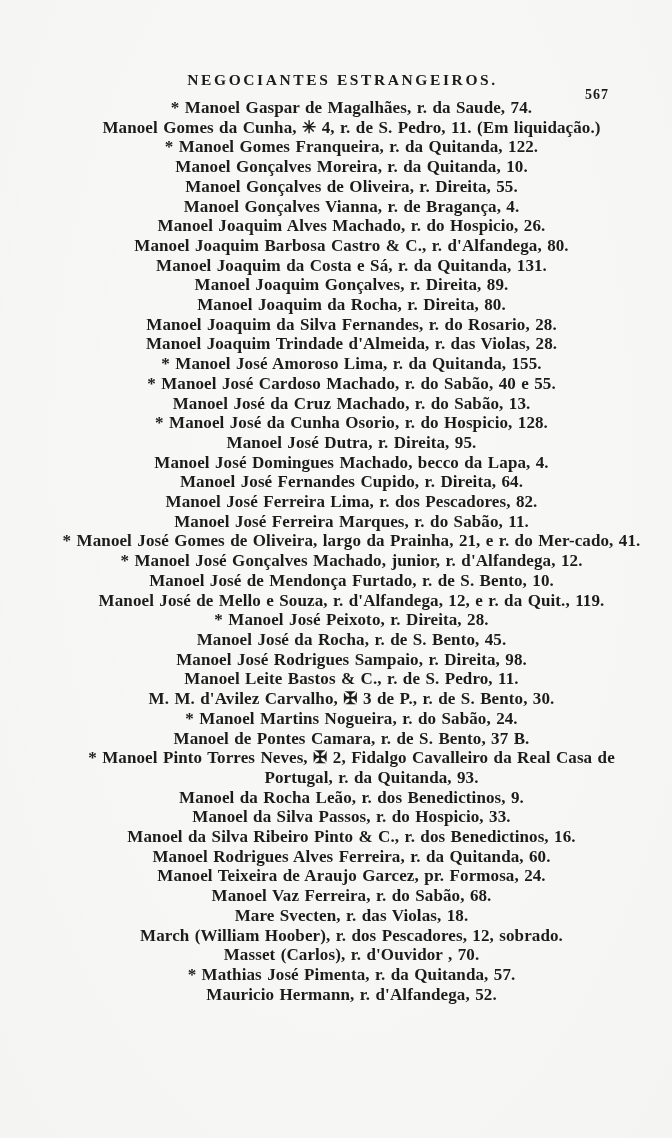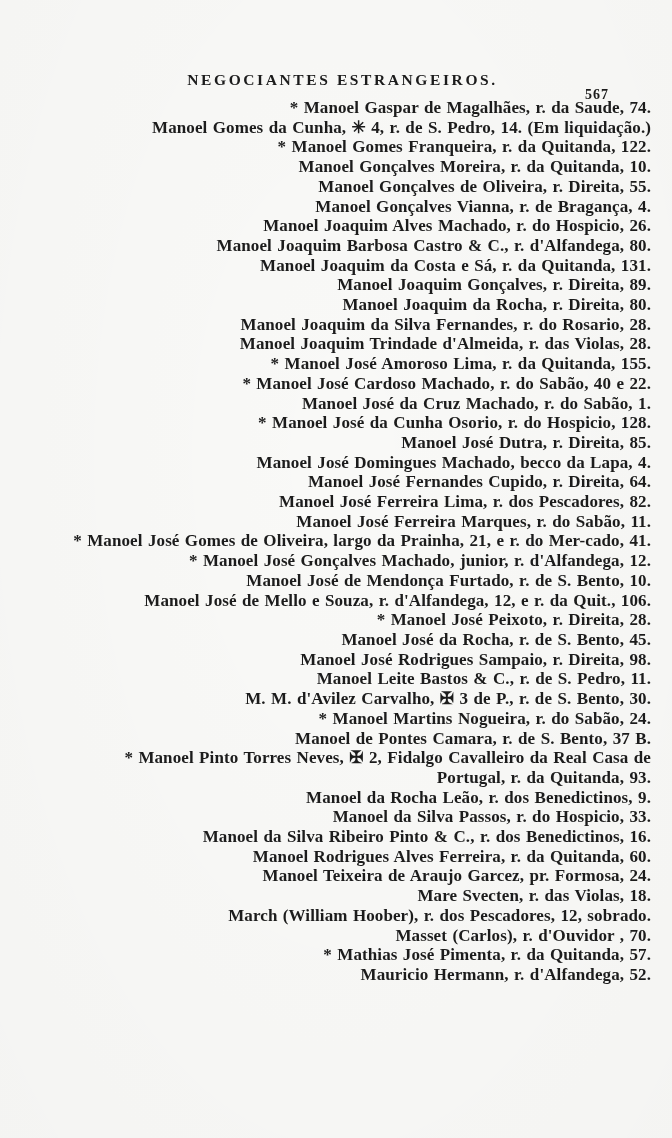--- a/index.html
+++ b/index.html
@@ -50,71 +50,72 @@
     right: 34px;
   }
   .entry {
     margin: 0;
     padding-left: 40px;
     text-indent: -40px;
     font-size: 17px;
     line-height: 19.7px;
     word-spacing: 0.06em;
     letter-spacing: 0.1px;
-    text-align: right;
+    text-align: center;
   }
 </style>
 </head>
 <body>
 
 <div class="page" style="color: rgb(28, 28, 28);">
   <header class="running-head">
     <span class="head-title">NEGOCIANTES ESTRANGEIROS.</span>
     <span class="page-number">567</span>
   </header>
 
   <main class="entries">
       <p class="entry">* Manoel Gaspar de Magalhães, r. da Saude, 74.</p>
-      <p class="entry">Manoel Gomes da Cunha, ✳ 4, r. de S. Pedro, 14. (Em liquidação.)</p>
+      <p class="entry">Manoel Gomes da Cunha, ✳ 4, r. de S. Pedro, 11. (Em liquidação.)</p>
       <p class="entry">* Manoel Gomes Franqueira, r. da Quitanda, 122.</p>
       <p class="entry">Manoel Gonçalves Moreira, r. da Quitanda, 10.</p>
       <p class="entry">Manoel Gonçalves de Oliveira, r. Direita, 55.</p>
       <p class="entry">Manoel Gonçalves Vianna, r. de Bragança, 4.</p>
       <p class="entry">Manoel Joaquim Alves Machado, r. do Hospicio, 26.</p>
       <p class="entry">Manoel Joaquim Barbosa Castro &amp; C., r. d'Alfandega, 80.</p>
       <p class="entry">Manoel Joaquim da Costa e Sá, r. da Quitanda, 131.</p>
       <p class="entry">Manoel Joaquim Gonçalves, r. Direita, 89.</p>
       <p class="entry">Manoel Joaquim da Rocha, r. Direita, 80.</p>
       <p class="entry">Manoel Joaquim da Silva Fernandes, r. do Rosario, 28.</p>
       <p class="entry">Manoel Joaquim Trindade d'Almeida, r. das Violas, 28.</p>
       <p class="entry">* Manoel José Amoroso Lima, r. da Quitanda, 155.</p>
-      <p class="entry">* Manoel José Cardoso Machado, r. do Sabão, 40 e 22.</p>
-      <p class="entry">Manoel José da Cruz Machado, r. do Sabão, 1.</p>
+      <p class="entry">* Manoel José Cardoso Machado, r. do Sabão, 40 e 55.</p>
+      <p class="entry">Manoel José da Cruz Machado, r. do Sabão, 13.</p>
       <p class="entry">* Manoel José da Cunha Osorio, r. do Hospicio, 128.</p>
-      <p class="entry">Manoel José Dutra, r. Direita, 85.</p>
+      <p class="entry">Manoel José Dutra, r. Direita, 95.</p>
       <p class="entry">Manoel José Domingues Machado, becco da Lapa, 4.</p>
       <p class="entry">Manoel José Fernandes Cupido, r. Direita, 64.</p>
       <p class="entry">Manoel José Ferreira Lima, r. dos Pescadores, 82.</p>
       <p class="entry">Manoel José Ferreira Marques, r. do Sabão, 11.</p>
       <p class="entry">* Manoel José Gomes de Oliveira, largo da Prainha, 21, e r. do Mer-cado, 41.</p>
       <p class="entry">* Manoel José Gonçalves Machado, junior, r. d'Alfandega, 12.</p>
       <p class="entry">Manoel José de Mendonça Furtado, r. de S. Bento, 10.</p>
-      <p class="entry">Manoel José de Mello e Souza, r. d'Alfandega, 12, e r. da Quit., 106.</p>
+      <p class="entry">Manoel José de Mello e Souza, r. d'Alfandega, 12, e r. da Quit., 119.</p>
       <p class="entry">* Manoel José Peixoto, r. Direita, 28.</p>
       <p class="entry">Manoel José da Rocha, r. de S. Bento, 45.</p>
       <p class="entry">Manoel José Rodrigues Sampaio, r. Direita, 98.</p>
       <p class="entry">Manoel Leite Bastos &amp; C., r. de S. Pedro, 11.</p>
       <p class="entry">M. M. d'Avilez Carvalho, ✠ 3 de P., r. de S. Bento, 30.</p>
       <p class="entry">* Manoel Martins Nogueira, r. do Sabão, 24.</p>
       <p class="entry">Manoel de Pontes Camara, r. de S. Bento, 37 B.</p>
       <p class="entry">* Manoel Pinto Torres Neves, ✠ 2, Fidalgo Cavalleiro da Real Casa de Portugal, r. da Quitanda, 93.</p>
       <p class="entry">Manoel da Rocha Leão, r. dos Benedictinos, 9.</p>
       <p class="entry">Manoel da Silva Passos, r. do Hospicio, 33.</p>
       <p class="entry">Manoel da Silva Ribeiro Pinto &amp; C., r. dos Benedictinos, 16.</p>
       <p class="entry">Manoel Rodrigues Alves Ferreira, r. da Quitanda, 60.</p>
       <p class="entry">Manoel Teixeira de Araujo Garcez, pr. Formosa, 24.</p>
+      <p class="entry">Manoel Vaz Ferreira, r. do Sabão, 68.</p>
       <p class="entry">Mare Svecten, r. das Violas, 18.</p>
       <p class="entry">March (William Hoober), r. dos Pescadores, 12, sobrado.</p>
       <p class="entry">Masset (Carlos), r. d'Ouvidor , 70.</p>
       <p class="entry">* Mathias José Pimenta, r. da Quitanda, 57.</p>
       <p class="entry">Mauricio Hermann, r. d'Alfandega, 52.</p>
     </main>
 </div>
 
 </body></html>

